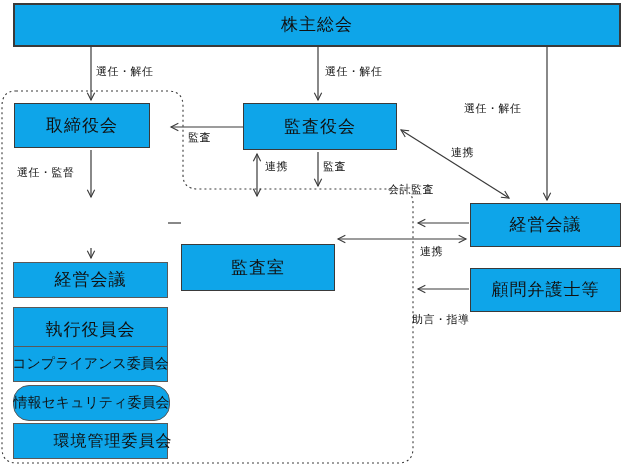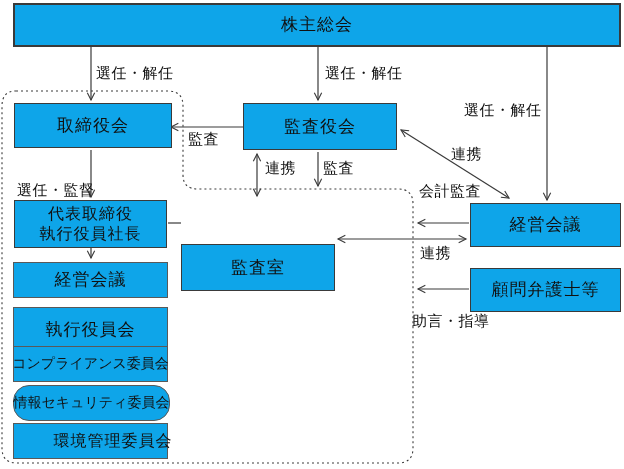--- a/index.html
+++ b/index.html
@@ -22,21 +22,21 @@
     position:absolute;box-sizing:border-box;background:#0ea5e9;
     border:1.5px solid var(--border);
     display:flex;flex-direction:column;align-items:center;justify-content:center;
     font-size:17px;color:var(--text);white-space:nowrap;line-height:1.25;
     letter-spacing:1px;
   }
   .box.thin{border-width:1px;border-color:var(--committee_border);}
   .box.f14{font-size:14px;letter-spacing:0;}
   .box.f16{font-size:16px;}
   .lbl{
-    position:absolute;font-size:15px;color:var(--text);
+    position:absolute;font-size:11px;color:var(--text);
     white-space:nowrap;letter-spacing:0.5px;
   }
 </style>
 </head>
 <body>
 
 <div id="stage">
 
   <svg id="connectors" viewBox="0 0 624 469" xmlns="http://www.w3.org/2000/svg">
     <defs>
@@ -57,28 +57,24 @@
     <path class="ln" d="M469,223 H418" marker-end="url(#arrow)"></path>
     <path class="ln" d="M338,239 H466" marker-start="url(#arrow)" marker-end="url(#arrow)"></path>
     <path class="ln" d="M91,150 V197" marker-end="url(#arrow)"></path>
     <path class="ln" d="M91,248 V258" marker-end="url(#arrow)"></path>
     <path class="ln" d="M168,223 H181"></path>
     <path class="ln" d="M469,289 H418" marker-end="url(#arrow)"></path>
   </svg>
 
   <div class="box" style="left:13px;top:3px;width:608px;height:44px;border-width:2px;">株主総会</div>
 
-  <div class="box" style="left:14px;top:103px;width:158px;height:45px;">取締役会</div>
+  <div class="box" style="left:14px;top:103px;width:136px;height:45px;">取締役会</div>
 
   <div class="box" style="left:243px;top:103px;width:154px;height:47px;">監査役会</div>
 
-  <div class="box f16" style="left:14px;top:200px;width:153px;height:48px;">
-    <span>代表取締役</span>
-    <span>執行役員社長</span>
-  </div>
 
   <div class="box" style="left:181px;top:200px;width:154px;height:47px;margin-top:44px;">監査室</div>
 
   <div class="box" style="left:470px;top:203px;width:151px;height:44px;">経営会議</div>
 
   <div class="box" style="left:470px;top:268px;width:151px;height:44px;">顧問弁護士等</div>
 
   <div class="box thin" style="left:13px;top:262px;width:155px;height:36px;">経営会議</div>
 
   <div class="box thin" style="left:13px;top:307px;width:155px;height:45px;">執行役員会</div>
@@ -96,21 +92,21 @@
   <span class="lbl" style="left:464px;top:101px;">選任・解任</span>
 
   <span class="lbl" style="left:188px;top:130px;">監査</span>
 
   <span class="lbl" style="left:265px;top:159px;">連携</span>
 
   <span class="lbl" style="left:323px;top:159px;">監査</span>
 
   <span class="lbl" style="left:451px;top:145px;">連携</span>
 
-  <span class="lbl" style="left:419px;top:182px;text-align:right;">会計監査</span>
+  <span class="lbl" style="left:388px;top:182px;text-align:right;">会計監査</span>
 
-  <span class="lbl" style="left:17px;top:165px;margin-top:16px;">選任・監督</span>
+  <span class="lbl" style="left:17px;top:165px;">選任・監督</span>
 
   <span class="lbl" style="left:420px;top:244px;">連携</span>
 
   <span class="lbl" style="left:412px;top:312px;">助言・指導</span>
 
 </div>
 
 </body></html>

